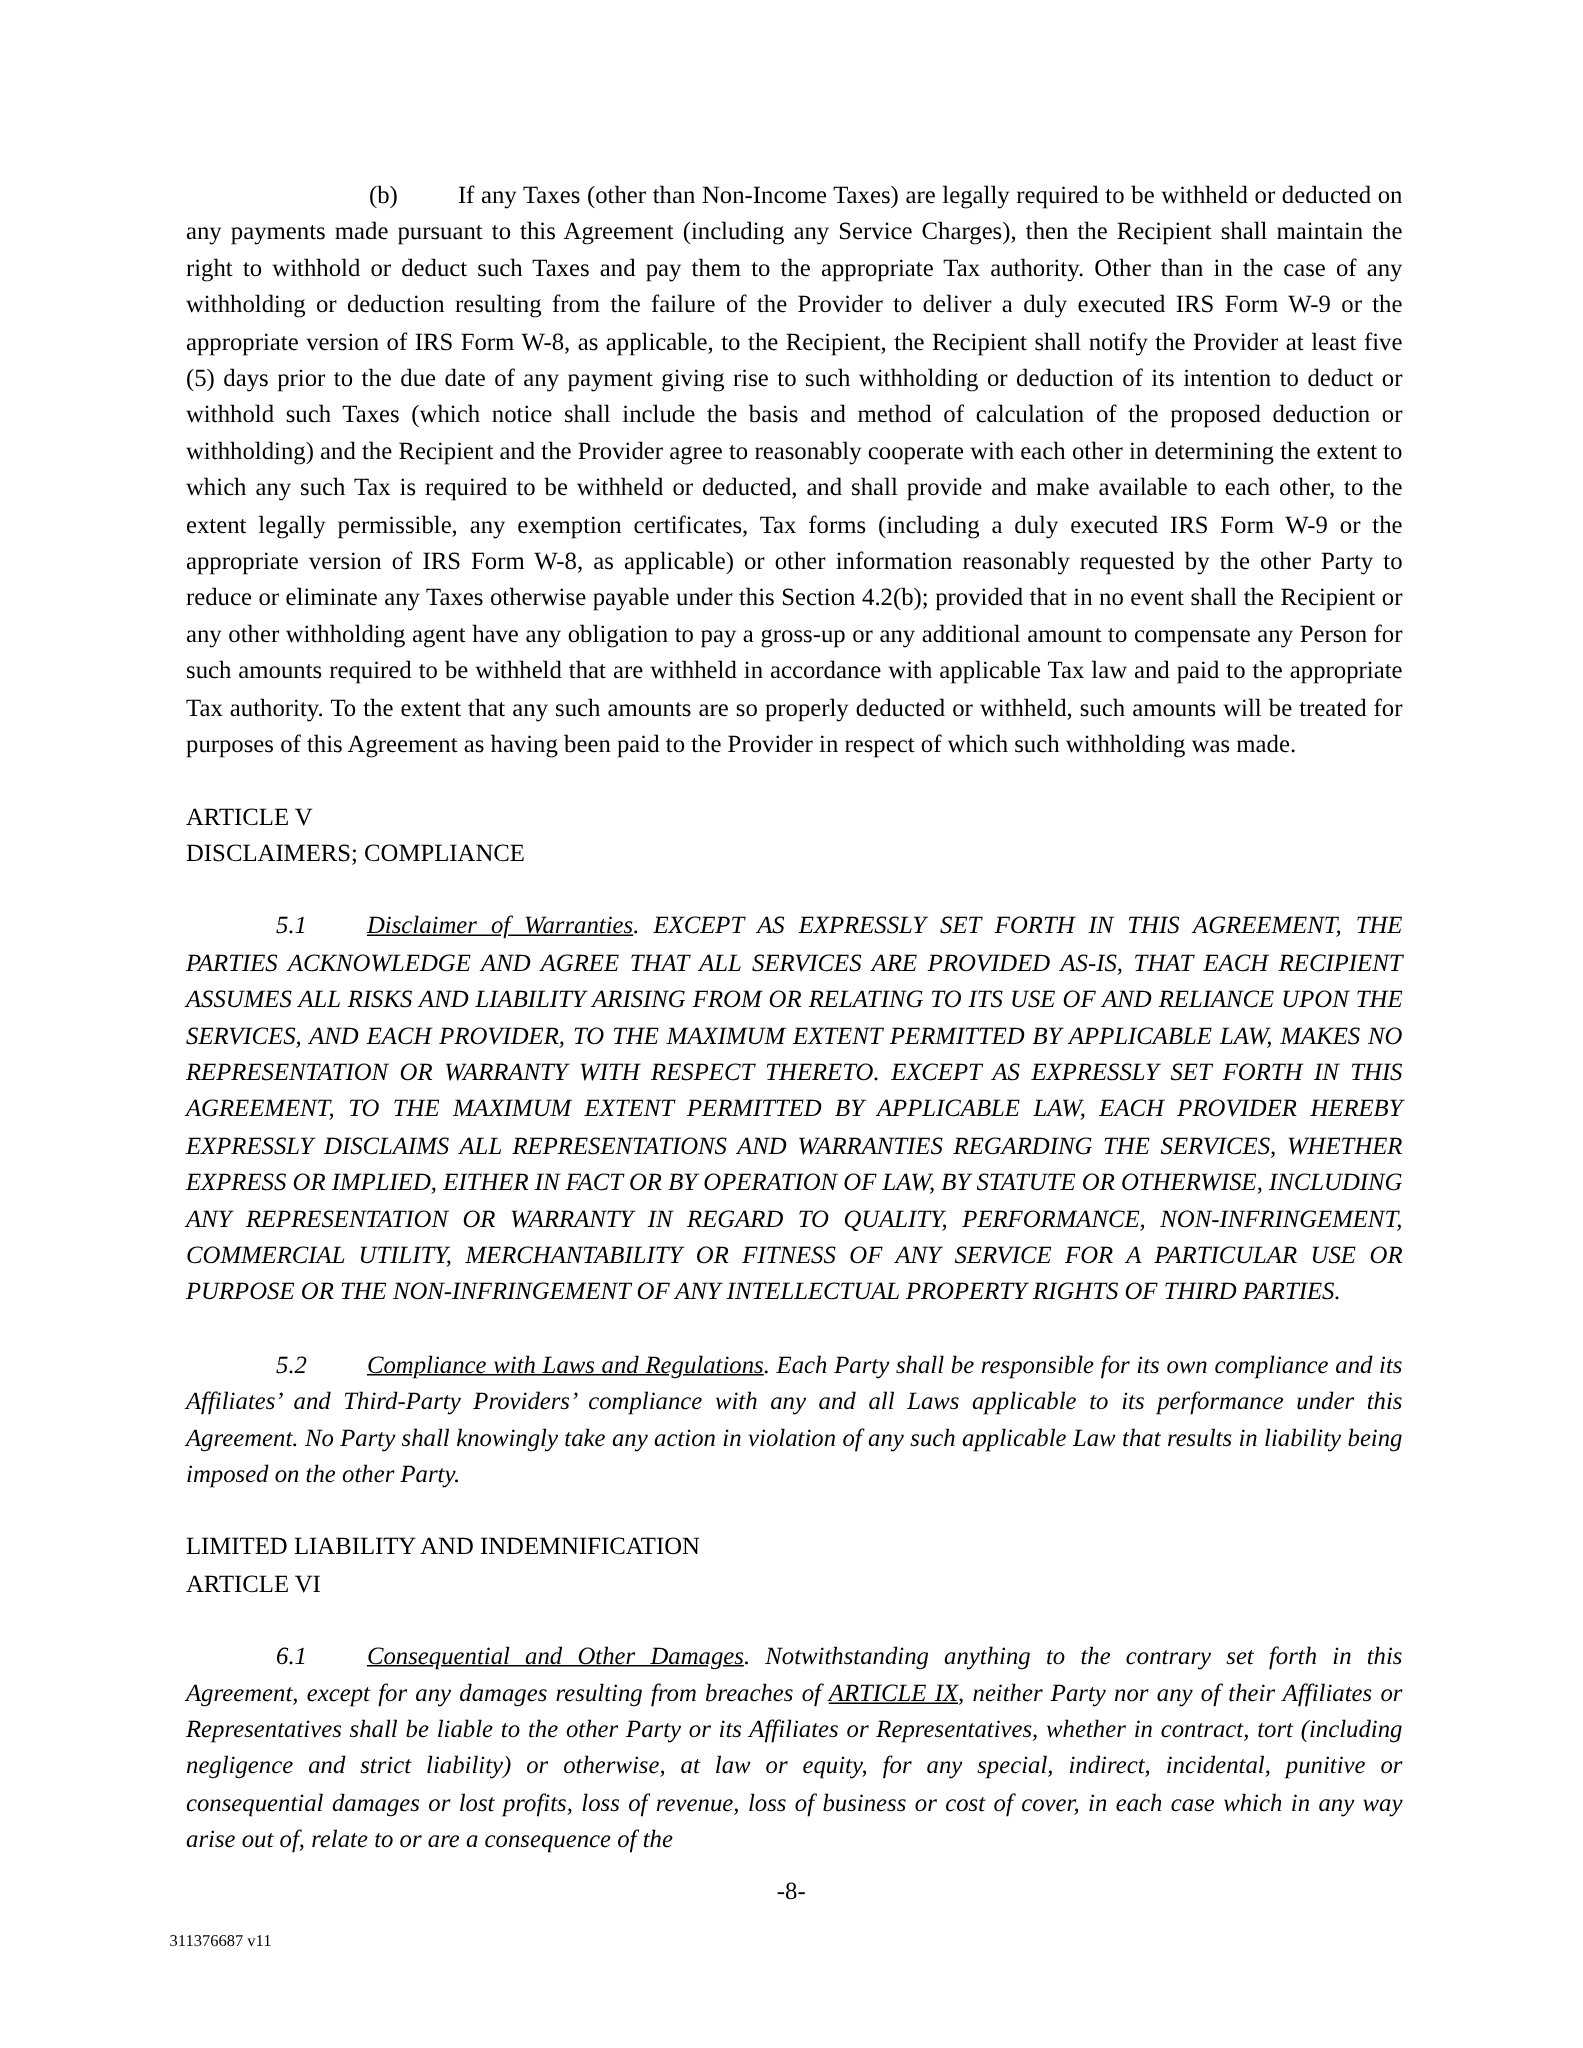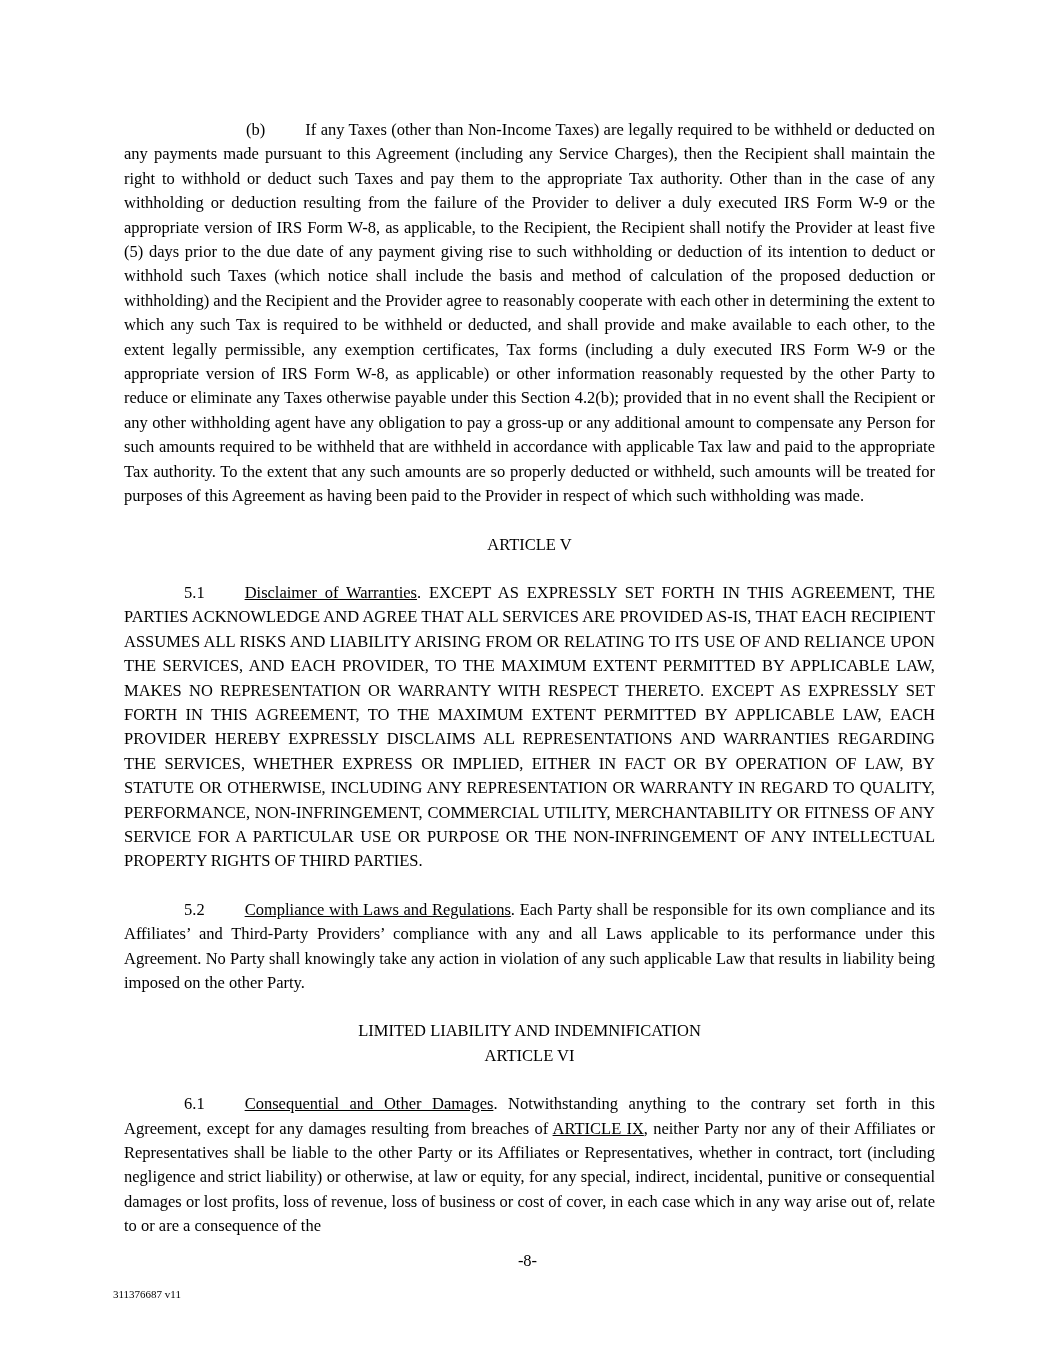--- a/index.html
+++ b/index.html
@@ -15,25 +15,25 @@
     font-size: 16.5px;
     line-height: 24.4px;
     padding: 118px 120px 0 124px;
     overflow: hidden;
   }
   .para {
     text-align: justify;
     margin-bottom: 24px;
   }
   .pb-indent { text-indent: 122px; }
-  .sec-indent { text-indent: 60px; }
+  .sec-indent { text-indent: 60px; font-style: italic; }
   .tab { display: inline-block; width: 40px; }
   .u { text-decoration: underline; }
   .heading-block {
-    text-align: center;
+    text-align: left;
     margin-bottom: 24px;
   }
   .footer-page-number {
     position: absolute;
     left: 0;
     bottom: 92px;
     width: 100%;
     text-align: center;
   }
   .footer-doc-id {
@@ -46,20 +46,21 @@
 </style>
 </head>
 <body>
 
 <div class="page">
 
   <p class="para pb-indent"><span>(b)</span><span class="tab"></span><span>If any Taxes (other than Non-Income Taxes) are legally required to be withheld or deducted on any payments made pursuant to this Agreement (including any Service Charges), then the Recipient shall maintain the right to withhold or deduct such Taxes and pay them to the appropriate Tax authority. Other than in the case of any withholding or deduction resulting from the failure of the Provider to deliver a duly executed IRS Form W-9 or the appropriate version of IRS Form W-8, as applicable, to the Recipient, the Recipient shall notify the Provider at least five (5) days prior to the due date of any payment giving rise to such withholding or deduction of its intention to deduct or withhold such Taxes (which notice shall include the basis and method of calculation of the proposed deduction or withholding) and the Recipient and the Provider agree to reasonably cooperate with each other in determining the extent to which any such Tax is required to be withheld or deducted, and shall provide and make available to each other, to the extent legally permissible, any exemption certificates, Tax forms (including a duly executed IRS Form W-9 or the appropriate version of IRS Form W-8, as applicable) or other information reasonably requested by the other Party to reduce or eliminate any Taxes otherwise payable under this Section 4.2(b); provided that in no event shall the Recipient or any other withholding agent have any obligation to pay a gross-up or any additional amount to compensate any Person for such amounts required to be withheld that are withheld in accordance with applicable Tax law and paid to the appropriate Tax authority.  To the extent that any such amounts are so properly deducted or withheld, such amounts will be treated for purposes of this Agreement as having been paid to the Provider in respect of which such withholding was made.</span></p>
 
   <div class="heading-block">
     <div>ARTICLE V</div>
+    <div>DISCLAIMERS; COMPLIANCE</div>
   </div>
 
   <p class="para sec-indent"><span>5.1</span><span class="tab"></span><span class="u">Disclaimer of Warranties</span><span>. EXCEPT AS EXPRESSLY SET FORTH IN THIS AGREEMENT, THE PARTIES ACKNOWLEDGE AND AGREE THAT ALL SERVICES ARE PROVIDED AS-IS, THAT EACH RECIPIENT ASSUMES ALL RISKS AND LIABILITY ARISING FROM OR RELATING TO ITS USE OF AND RELIANCE UPON THE SERVICES, AND EACH PROVIDER, TO THE MAXIMUM EXTENT PERMITTED BY APPLICABLE LAW, MAKES NO REPRESENTATION OR WARRANTY WITH RESPECT THERETO. EXCEPT AS EXPRESSLY SET FORTH IN THIS AGREEMENT, TO THE MAXIMUM EXTENT PERMITTED BY APPLICABLE LAW, EACH PROVIDER HEREBY EXPRESSLY DISCLAIMS ALL REPRESENTATIONS AND WARRANTIES REGARDING THE SERVICES, WHETHER EXPRESS OR IMPLIED, EITHER IN FACT OR BY OPERATION OF LAW, BY STATUTE OR OTHERWISE, INCLUDING ANY REPRESENTATION OR WARRANTY IN REGARD TO QUALITY, PERFORMANCE, NON-INFRINGEMENT, COMMERCIAL UTILITY, MERCHANTABILITY OR FITNESS OF ANY SERVICE FOR A PARTICULAR USE OR PURPOSE OR THE NON-INFRINGEMENT OF ANY INTELLECTUAL PROPERTY RIGHTS OF THIRD PARTIES.</span></p>
 
   <p class="para sec-indent"><span>5.2</span><span class="tab"></span><span class="u">Compliance with Laws and Regulations</span><span>. Each Party shall be responsible for its own compliance and its Affiliates’ and Third-Party Providers’ compliance with any and all Laws applicable to its performance under this Agreement. No Party shall knowingly take any action in violation of any such applicable Law that results in liability being imposed on the other Party.</span></p>
 
   <div class="heading-block">
     <div>LIMITED LIABILITY AND INDEMNIFICATION</div>
     <div>ARTICLE VI</div>
   </div>

